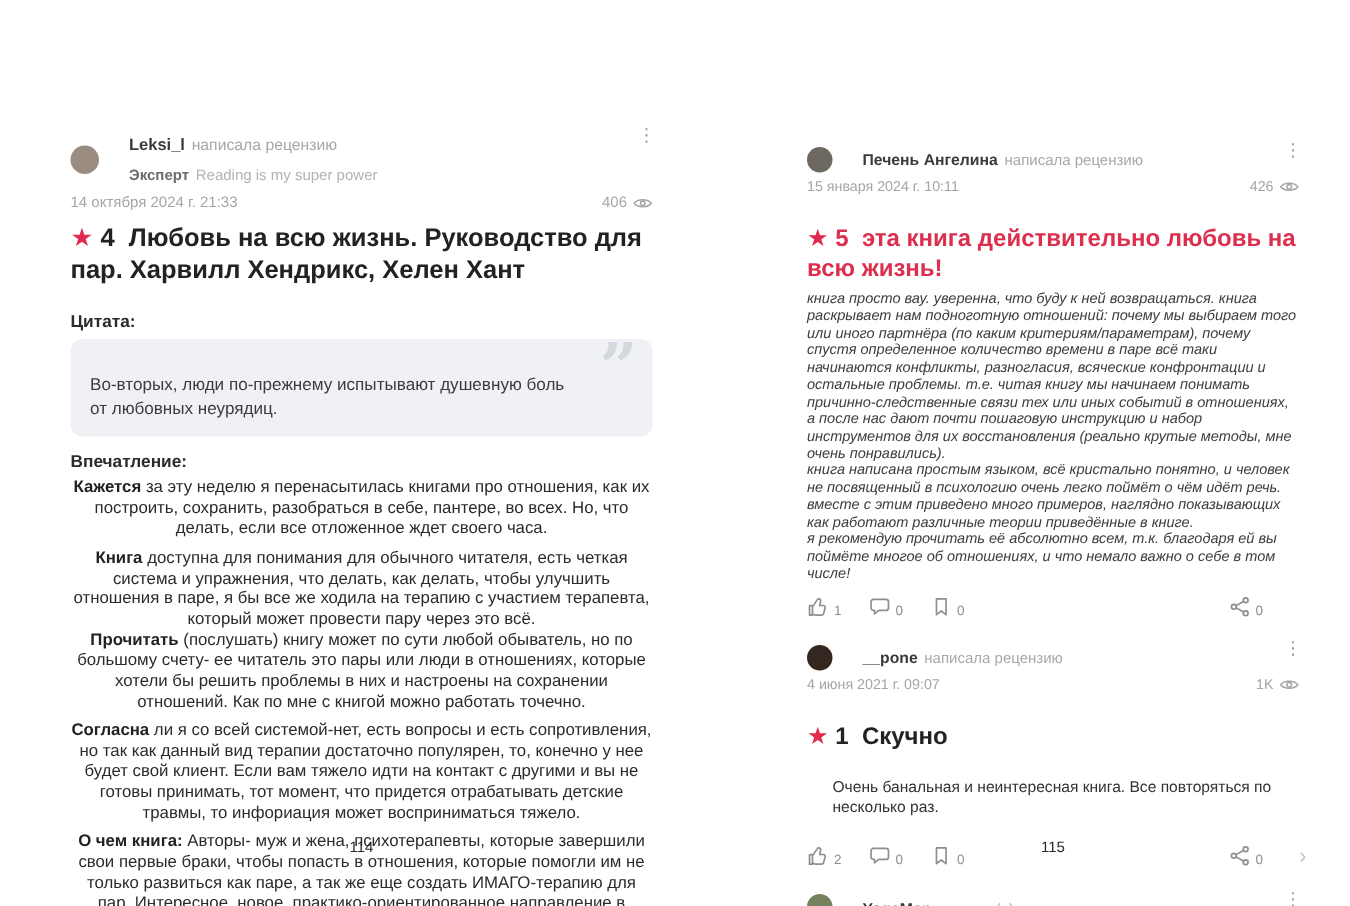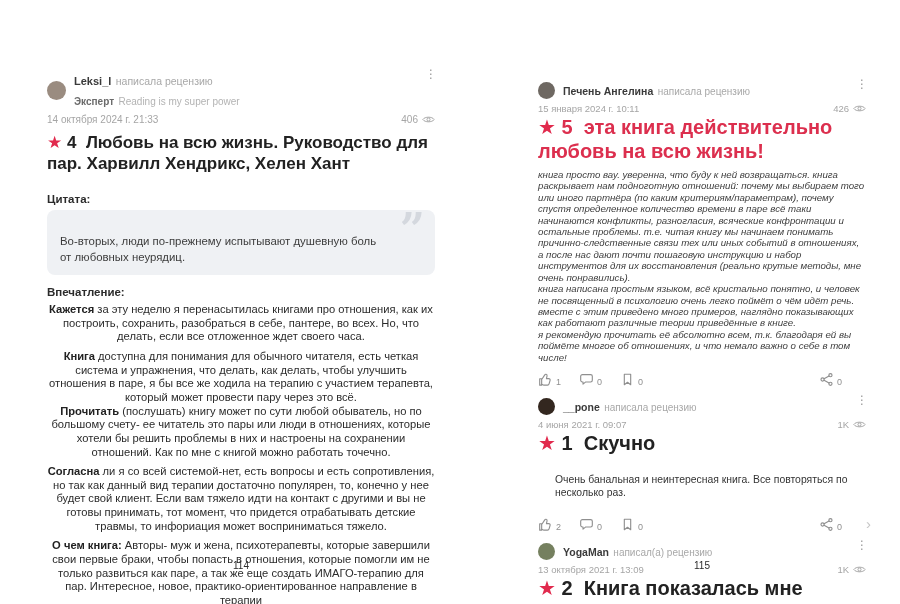--- a/index.html
+++ b/index.html
@@ -6,39 +6,39 @@
   body{
     width:900px;height:604px;position:relative;overflow:hidden;
     background:#ffffff;color:#2b2b2b;
     font-family:"Liberation Sans","DejaVu Sans",sans-serif;
   }
   .page{position:absolute;}
   .page-left{left:47px;top:70px;width:388px;}
   .page-right{left:538px;top:80px;width:328px;}
 
   
-  .rev-head{display:flex;align-items:center;gap:8px;position:relative;}
+  .rev-head{display:flex;align-items:center;gap:20px;position:relative;margin-top:16px;}
   .avatar{width:19px;height:19px;border-radius:50%;flex:none;}
   .page-right .avatar{width:17px;height:17px;}
   .head-lines{line-height:1.25;}
   .author{font-weight:bold;color:#3a3a3a;font-size:11px;}
   .page-right .author{font-size:10.5px;}
   .action-text{color:#a8a8a8;font-size:10.5px;}
   .page-right .action-text{font-size:10px;}
   .badge{font-weight:bold;color:#6b6b6b;font-size:10px;}
   .badge-note{color:#b3b3b3;font-size:10px;}
   .kebab{position:absolute;right:-2px;top:-2px;color:#9a9a9a;font-size:12px;line-height:1;}
 
   .meta{display:flex;justify-content:space-between;align-items:center;color:#a5a5a5;margin-top:4px;font-size:10px;}
   .page-right .meta{font-size:9.5px;margin-top:3px;gap:40px;}
   .views{display:inline-flex;align-items:center;gap:4px;}
 
   
   .ltitle{font-size:17px;font-weight:bold;line-height:1.24;margin:7px 0 19px;color:#222;}
-  .rtitle{font-size:20px;font-weight:bold;line-height:1.22;margin:1px 0 5px;color:#222;}
+  .rtitle{font-size:16px;font-weight:bold;line-height:1.22;margin:20px 0 5px;color:#222;}
   .rtitle.red{color:#dc2f4e;}
   .star{color:#e12a4d;font-weight:normal;}
 
   
   .label{font-weight:bold;font-size:11.5px;margin:3px 0 5px;}
   .quote{
     background:#eff1f4;border-radius:8px;padding:24px 46px 10px 13px;
     font-size:11.4px;line-height:1.35;color:#3c3c3c;position:relative;margin:2px 0 11px;
   }
   .quote-mark{

